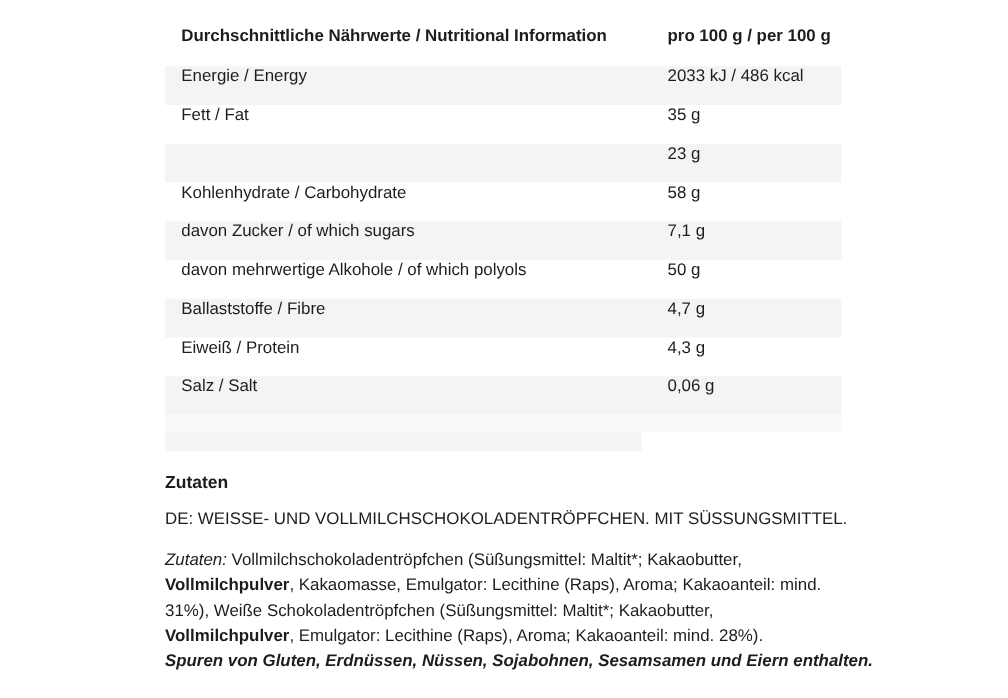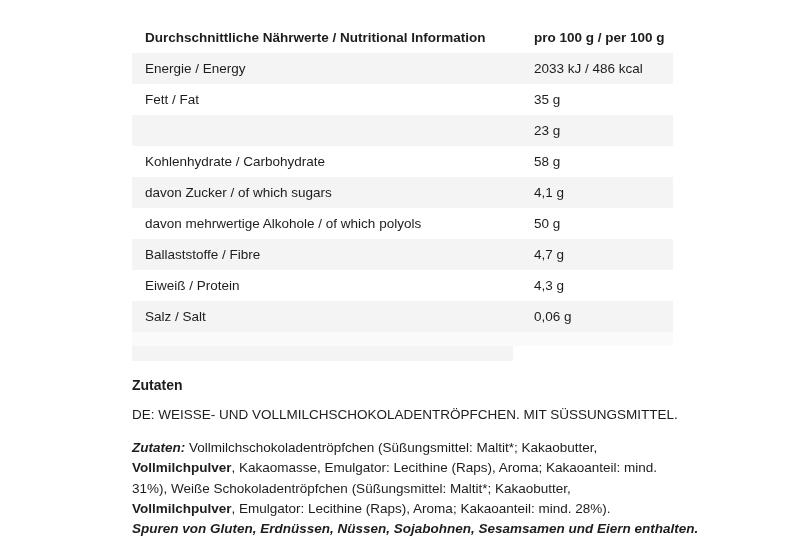--- a/index.html
+++ b/index.html
@@ -6,35 +6,35 @@
   body {
     width:806px; height:558px; background:#ffffff; overflow:hidden;
     font-family:"Liberation Sans", sans-serif; color:#1d1d1d;
     -webkit-font-smoothing:antialiased;
   }
   .page { position:relative; width:806px; height:558px; background:#ffffff; }
   .content { position:absolute; left:132px; top:21px; width:541px; }
 
   
   .ntable { width:541px; font-size:13.5px; }
-  .nrow { position:relative; height:31px; display:flex; align-items:center; }
+  .nrow { position:relative; height:31px; display:flex; }
   .nrow.alt { background:#f4f4f4; }
   .nrow .nlabel { padding-left:13px; white-space:nowrap; }
   .nrow .nvalue { position:absolute; left:402px; white-space:nowrap; }
   .nrow.head { height:32px; font-weight:700; font-size:13.5px; background:#ffffff; }
   .strip-light { height:14px; background:#fafafa; width:541px; }
   .strip-thumb { height:15px; background:#f4f4f4; width:381px; }
 
   
   .section-heading { margin-top:16px; font-size:14px; font-weight:700; line-height:17px; }
   .statement-line { margin-top:12px; font-size:13.5px; font-weight:400; line-height:17px; white-space:nowrap; }
   .ingredients { margin-top:15px; font-size:13.5px; line-height:20.3px; }
   .ingredients .pline { white-space:nowrap; }
   .b  { font-weight:700; }
-  .bi { font-weight:700; font-style:italic;margin-top:36px; }
+  .bi { font-weight:400; font-style:italic;margin-top:36px; }
   .allergen { font-size:13.5px; font-weight:700; font-style:italic; line-height:20.3px; }
   .allergen .pline { white-space:nowrap; }
 </style>
 </head>
 <body>
 
 <div class="page">
   <div class="content">
 
     <div class="ntable">
@@ -52,21 +52,21 @@
         </div>
       <div class="nrow alt">
           <span class="nvalue">23 g</span>
         </div>
       <div class="nrow">
           <span class="nlabel">Kohlenhydrate / Carbohydrate</span>
           <span class="nvalue">58 g</span>
         </div>
       <div class="nrow alt">
           <span class="nlabel">davon Zucker / of which sugars</span>
-          <span class="nvalue">4,1 g</span>
+          <span class="nvalue">7,1 g</span>
         </div>
       <div class="nrow">
           <span class="nlabel">davon mehrwertige Alkohole / of which polyols</span>
           <span class="nvalue">50 g</span>
         </div>
       <div class="nrow alt">
           <span class="nlabel">Ballaststoffe / Fibre</span>
           <span class="nvalue">4,7 g</span>
         </div>
       <div class="nrow">

